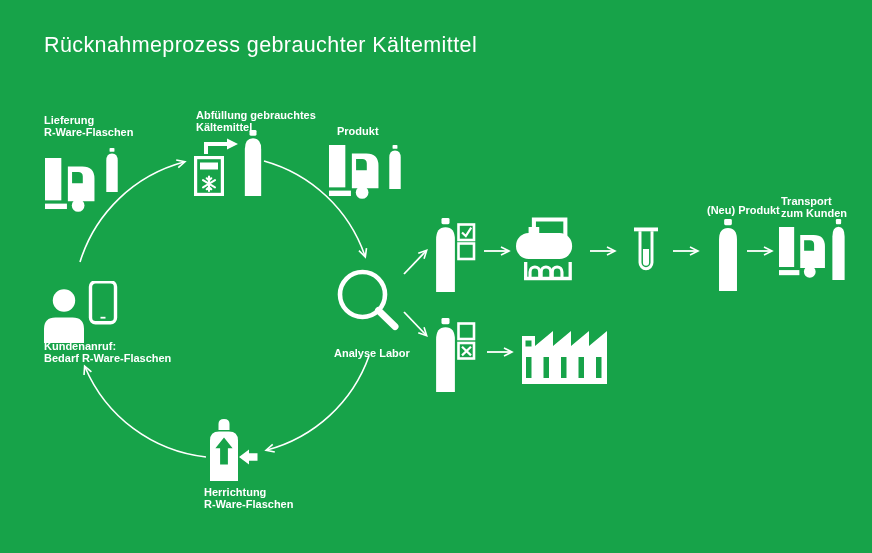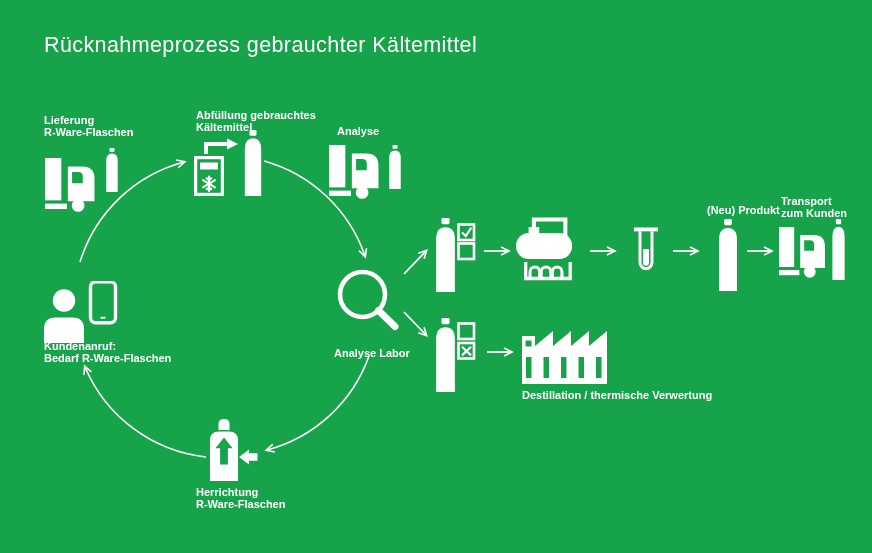--- a/index.html
+++ b/index.html
@@ -176,45 +176,42 @@
     <span>Lieferung</span>
     <span>R-Ware-Flaschen</span>
   </div>
 
   <div class="lbl" style="left:196px;top:109px">
     <span>Abfüllung gebrauchtes</span>
     <span>Kältemittel</span>
   </div>
 
   <div class="lbl" style="left:337px;top:125px">
-    <span>Analyse</span>
+    <span>Produkt</span>
   </div>
 
   <div class="lbl" style="left:334px;top:347px">
     <span>Analyse Labor</span>
   </div>
 
-  <div class="lbl" style="left:196px;top:486px">
+  <div class="lbl" style="left:204px;top:486px">
     <span>Herrichtung</span>
     <span>R-Ware-Flaschen</span>
   </div>
 
   <div class="lbl" style="left:44px;top:340px">
     <span>Kundenanruf:</span>
     <span>Bedarf R-Ware-Flaschen</span>
   </div>
 
 
 
   <div class="lbl" style="left:707px;top:204px">
     <span>(Neu) Produkt</span>
   </div>
 
   <div class="lbl" style="left:781px;top:195px">
     <span>Transport</span>
     <span>zum Kunden</span>
   </div>
 
-  <div class="lbl" style="left:522px;top:389px">
-    <span>Destillation / thermische Verwertung</span>
-  </div>
 
 </div>
 
 </body></html>

